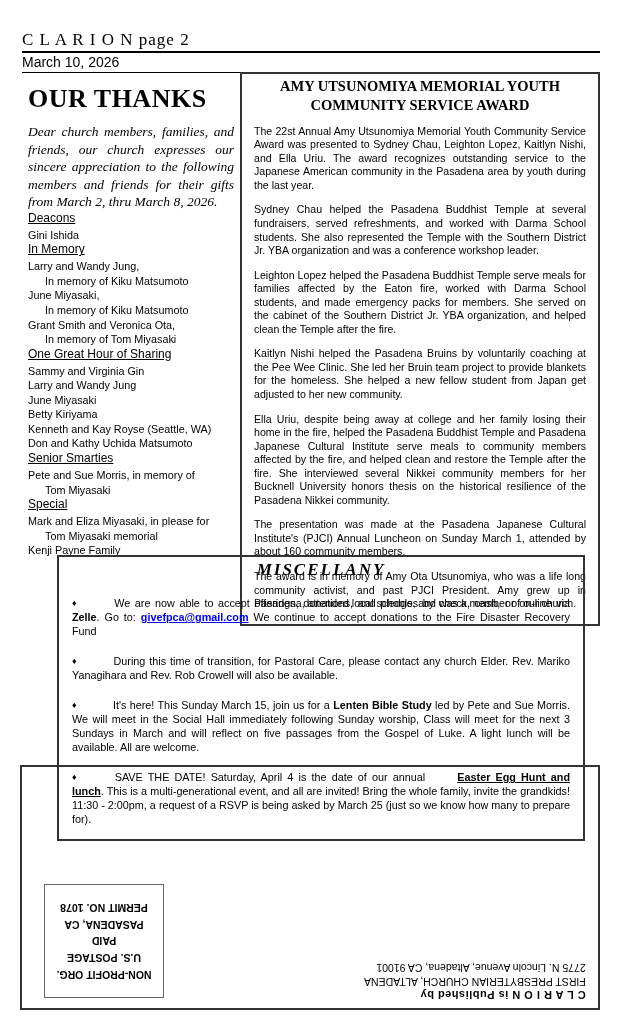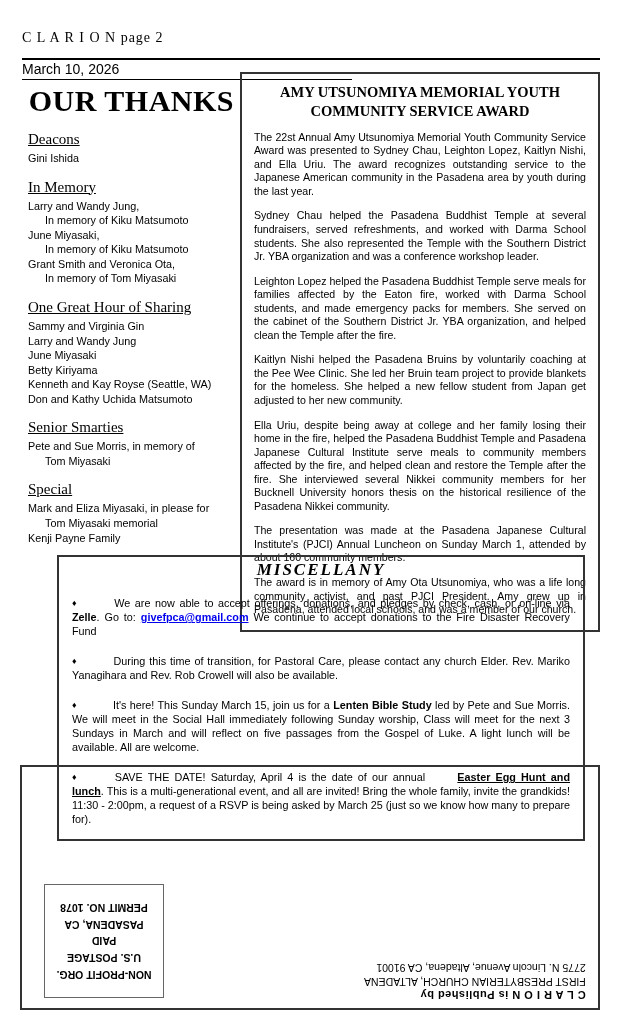--- a/index.html
+++ b/index.html
@@ -4,47 +4,47 @@
 <style>
   html,body { margin:0; padding:0; }
   body {
     width:622px; height:1024px; position:relative; overflow:hidden;
     background:#ffffff; color:#000;
     font-family:"Liberation Sans", sans-serif;
   }
   
   .header { position:absolute; left:22px; top:30px; width:578px; }
   .header-title {
-    font-family:"Liberation Serif", serif; font-size:14px;
-    letter-spacing:1px; padding-bottom:12px; border-bottom:2px solid #000;
+    font-family:"Liberation Serif", serif; font-size:17px;
+    letter-spacing:1px; padding-bottom:1px; border-bottom:2px solid #000;
   }
   .header-date {
     font-family:Liberation Sans, sans-serif; font-size:14px;
     width:330px; padding:1px 0 2px; border-bottom:1px solid #000;
   }
   
   .left-col { position:absolute; left:28px; top:84px; width:206px; }
   .thanks-title {
     font-family:"Liberation Serif", serif; font-weight:bold;
-    font-size:30px; text-align:right; letter-spacing:0.5px; margin:0 0 9px;
+    font-size:26px; text-align:left; letter-spacing:0.5px; margin:0 0 9px;
   }
   .thanks-intro {
     font-family:"Liberation Serif", serif; font-style:italic;
     font-size:13.5px; line-height:1.3; text-align:justify;
   }
   .thanks-heading {
-    font-family:Liberation Serif, serif; font-size:15px; font-weight:normal;
-    text-decoration:underline; margin:13px 0 3px;
+    font-family:Liberation Sans, sans-serif; font-size:12px; font-weight:normal;
+    text-decoration:underline; margin:0 0 3px;
   }
   .thanks-line { font-size:10.8px; line-height:1.35; }
   .thanks-line.indent { padding-left:17px; }
   
   .award-box {
     position:absolute; left:240px; top:72px; width:360px;
-    border:2px solid #333; box-sizing:border-box; padding:9px 12px 2px;
+    border:2px solid #333; box-sizing:border-box; padding:3px 12px 2px;
   }
   .award-title {
     font-family:"Liberation Serif", serif; font-weight:bold;
     font-size:14.5px; line-height:1.3; text-align:center; margin:0 0 10px;
   }
   .award-p { font-size:10.6px; line-height:1.28; text-align:justify; margin:0 0 11px; }
   
   .misc-box {
     position:absolute; left:57px; top:555px; width:528px;
     border:2px solid #333; box-sizing:border-box; padding:3px 13px 3px;
@@ -81,20 +81,21 @@
 </head>
 <body>
 
 <div class="header">
   <div class="header-title">C L A R I O N page 2</div>
   <div class="header-date">March 10, 2026</div>
 </div>
 
 <div class="left-col">
   <div class="thanks-title">OUR THANKS</div>
+  <div class="thanks-intro">Dear church members, families, and friends, our church expresses our sincere appreciation to the following members and friends for their gifts from March 2, thru March 8, 2026.</div>
   <div id="thanks-sections">
       <div class="thanks-heading">Deacons</div>
       <div class="thanks-line">Gini Ishida</div>
       <div class="thanks-heading">In Memory</div>
       <div class="thanks-line">Larry and Wandy Jung,</div>
       <div class="thanks-line indent">In memory of Kiku Matsumoto</div>
       <div class="thanks-line">June Miyasaki,</div>
       <div class="thanks-line indent">In memory of Kiku Matsumoto</div>
       <div class="thanks-line">Grant Smith and Veronica Ota,</div>
       <div class="thanks-line indent">In memory of Tom Miyasaki</div>

